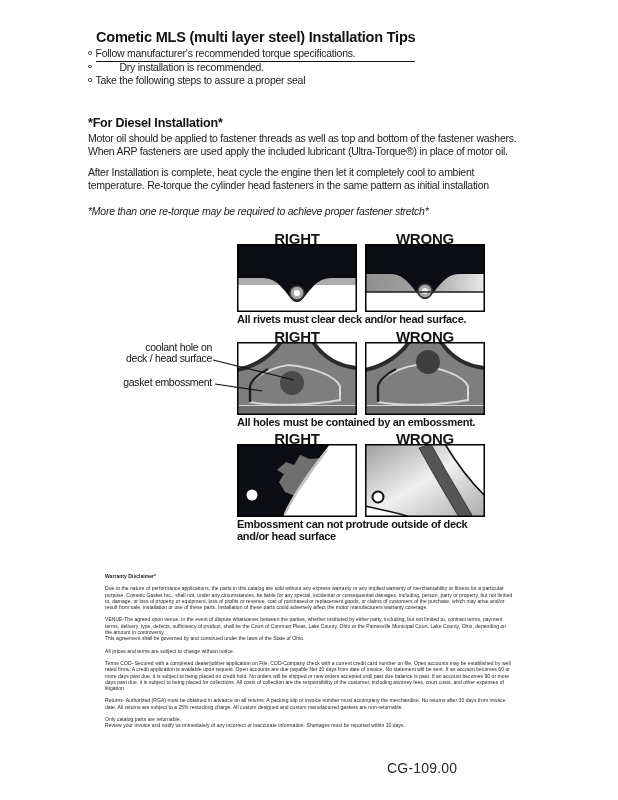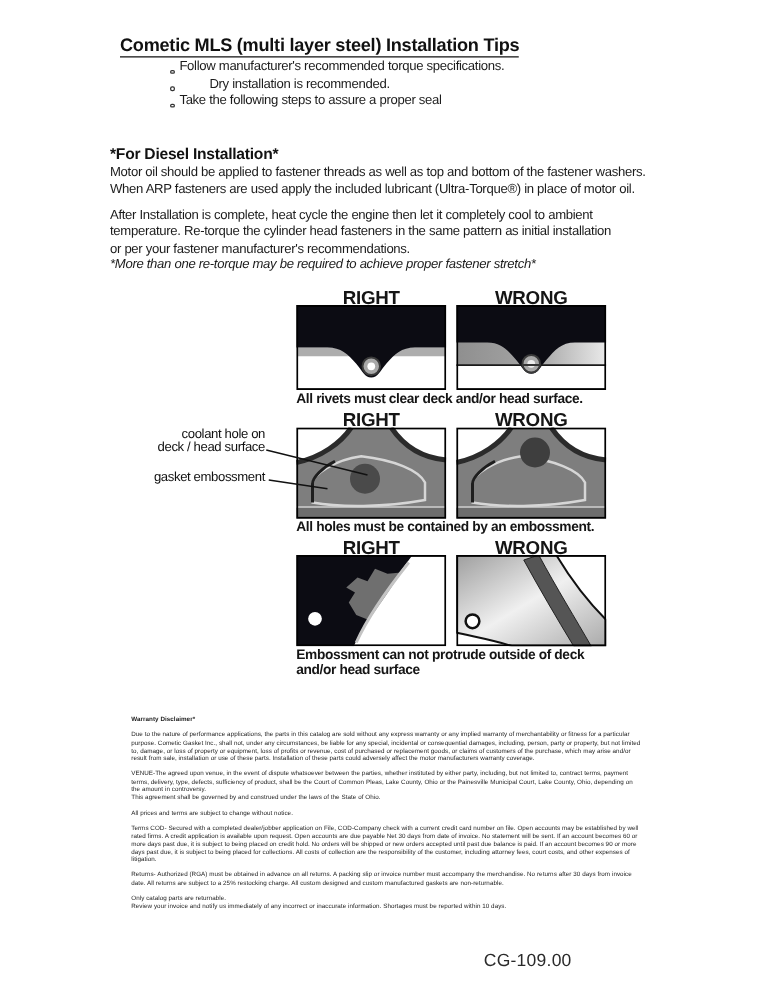--- a/index.html
+++ b/index.html
@@ -5,24 +5,24 @@
   * { margin:0; padding:0; box-sizing:border-box; }
   html,body { background:#ffffff; }
   .page {
     position:relative; width:618px; height:800px; background:#ffffff;
     font-family:"Liberation Sans", sans-serif; color:#1a1a1a; overflow:hidden;
   }
   .abs { position:absolute; }
 
   .title {
     left:96px; top:29px; font-size:14.5px; font-weight:bold; color:#111;
-    border-bottom:1.6px solid #111; padding-bottom:0; letter-spacing:-0.2px;
+    border-bottom:1.6px solid #111; padding-bottom:16px; letter-spacing:-0.2px;
   }
   .body-line { font-size:10.5px; letter-spacing:-0.25px; color:#1c1c1c; white-space:nowrap; }
-  .bullet-row { display:flex; align-items:flex-end;margin-left:48px; }
+  .bullet-row { display:flex; align-items:flex-start; }
   .b-circle {
     width:3.5px; height:3.5px; border:1px solid #333; border-radius:50%;
     display:inline-block; margin:4px 4px 0 0; flex:none;
   }
   .b-dot {
     width:3.5px; height:3.5px; background:#111; border-radius:50%;
     display:inline-block; margin:4px 3px 0 0; flex:none;
   }
   .diesel-heading { left:88px; top:116px; font-size:12.5px; font-weight:bold; color:#111; letter-spacing:-0.2px; }
   .para .body-line { line-height:13.4px; }
@@ -61,21 +61,20 @@
   </div>
 
   <div class="abs diesel-heading">*For Diesel Installation*</div>
   <div class="abs para" style="left:88px; top:132px;">
     <div class="body-line">Motor oil should be applied to fastener threads as well as top and bottom of the fastener washers.</div>
     <div class="body-line">When ARP fasteners are used apply the included lubricant (Ultra-Torque®) in place of motor oil.</div>
   </div>
   <div class="abs para" style="left:88px; top:166px;">
     <div class="body-line">After Installation is complete, heat cycle the engine then let it completely cool to ambient</div>
     <div class="body-line">temperature. Re-torque the cylinder head fasteners in the same pattern as initial installation</div>
-    <div class="body-line">or per your fastener manufacturer's recommendations.</div>
   </div>
   <div class="abs body-line" style="left:88px; top:205px;font-style:italic;">*More than one re-torque may be required to achieve proper fastener stretch*</div>
 
   <div class="abs fig-label" style="left:237px; top:230px;">RIGHT</div>
   <div class="abs fig-label" style="left:365px; top:230px;">WRONG</div>
 
   <svg class="abs fig-box" style="left:237px; top:244px;" width="120" height="68" viewBox="0 0 120 68">
     <rect x="0" y="0" width="120" height="68" fill="#ffffff"></rect>
     <rect x="1" y="34" width="118" height="7" fill="#adadad"></rect>
     <path d="M0,0 H120 V34 L95,34 C84,34 79,39 72,47 C67,53 65,58 60,58 C55,58 53,53 48,47 C41,39 36,34 25,34 L0,34 Z" fill="#0c0c13"></path>

